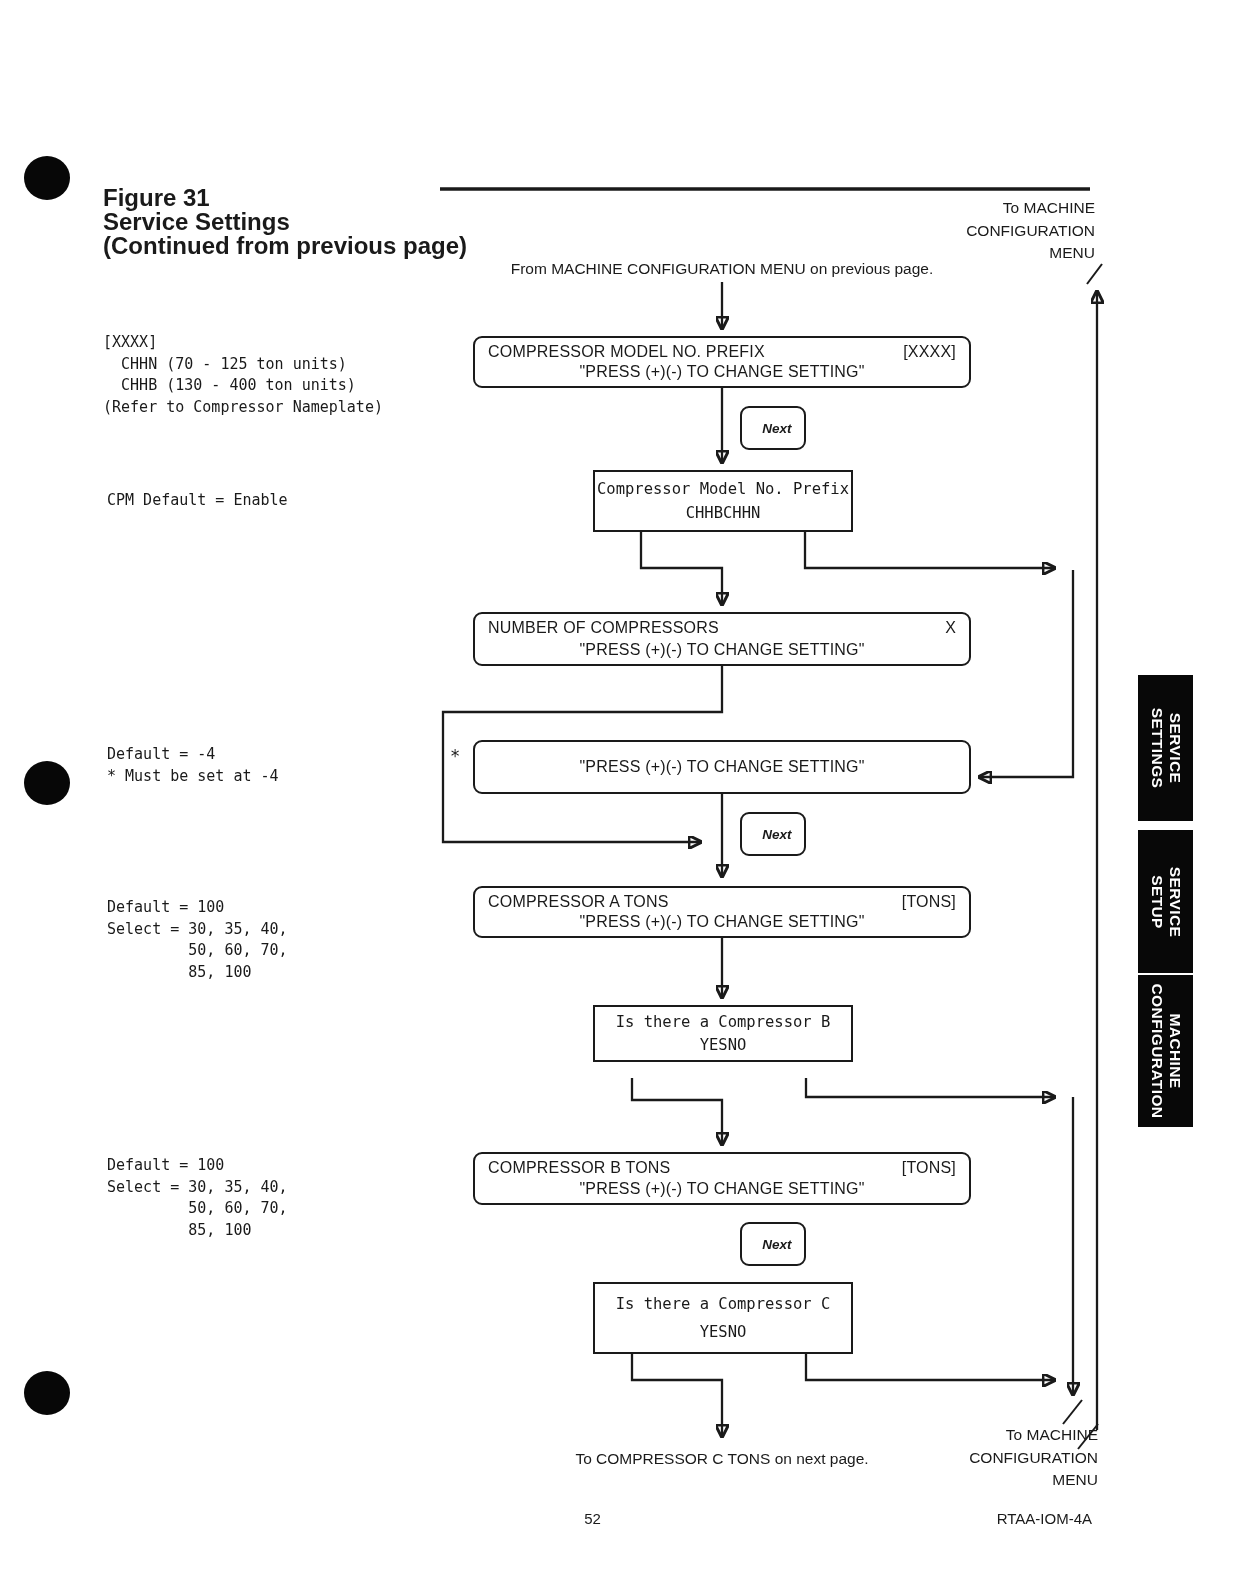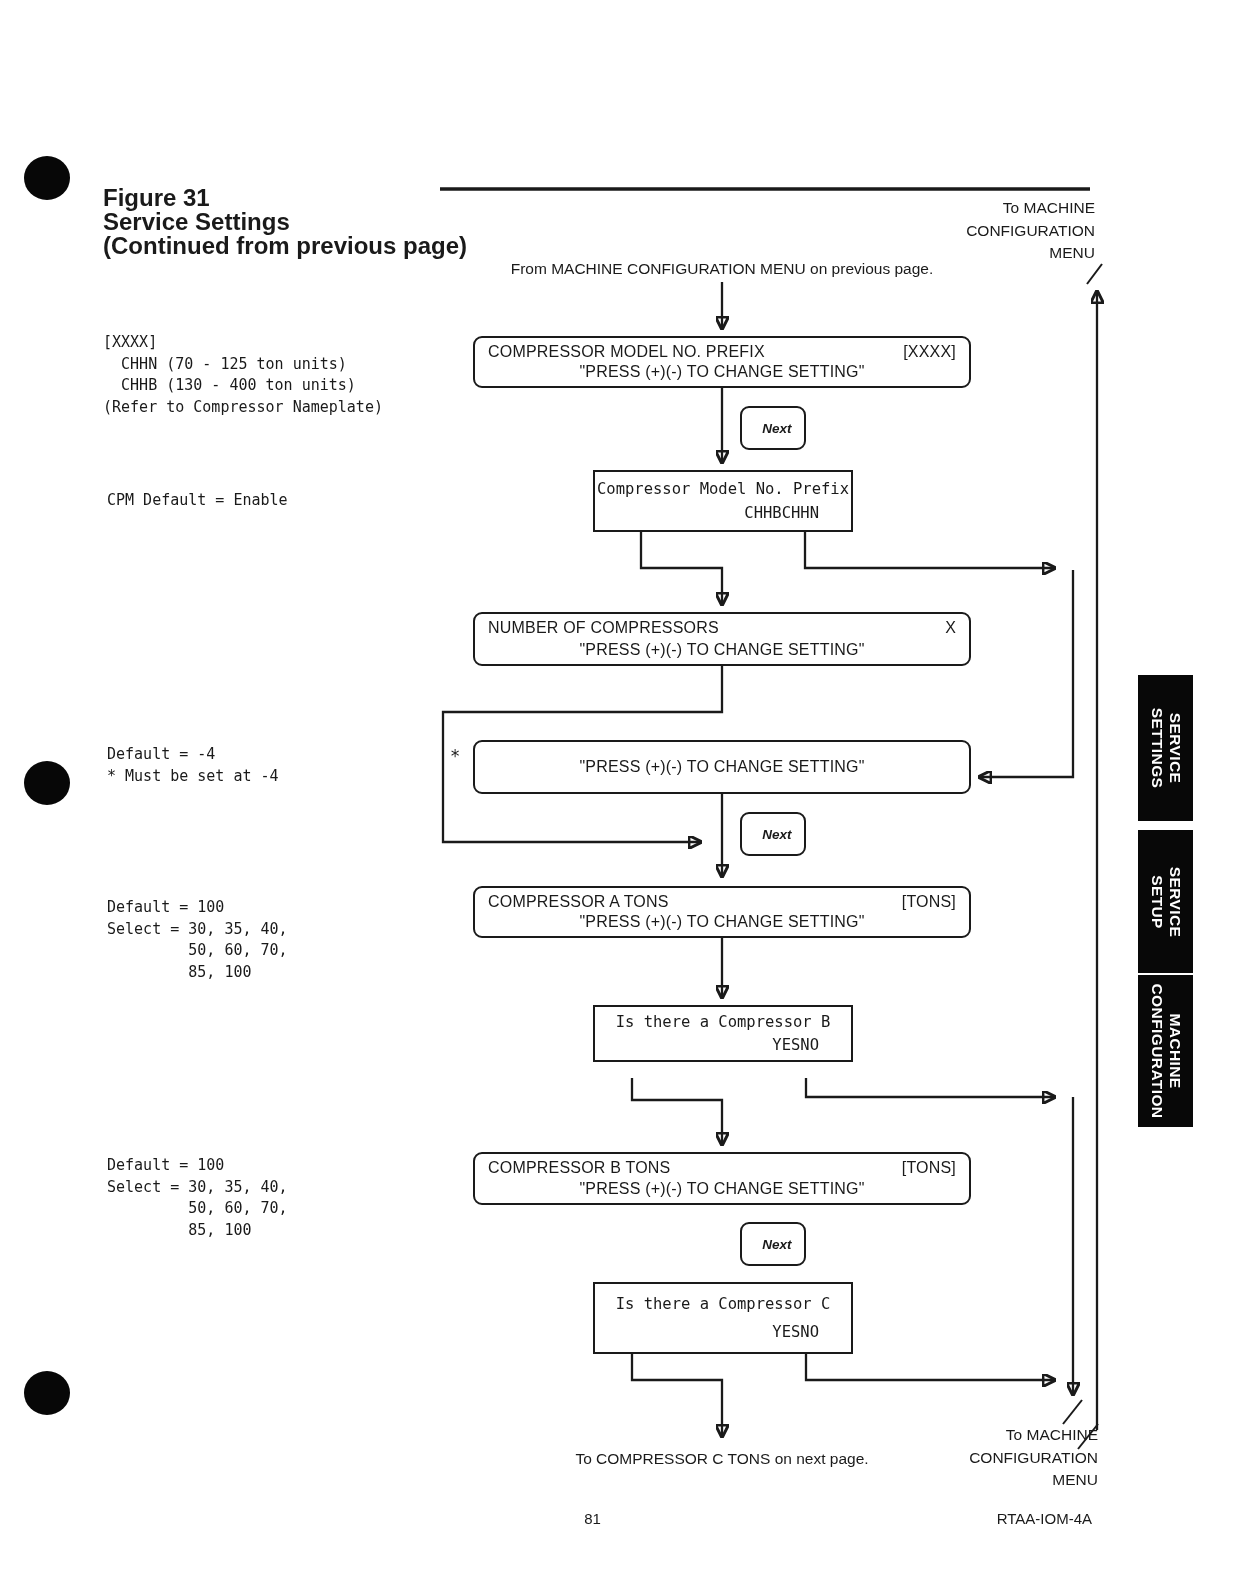--- a/index.html
+++ b/index.html
@@ -45,21 +45,21 @@
   }
   .frow{display:flex;justify-content:space-between;}
   .fsub{text-align:center;}
   .flowbox.small{
     border:2.2px solid #1a1a1a;
     font-family:"DejaVu Sans Mono",monospace;font-size:15.5px;
     display:flex;flex-direction:column;justify-content:space-evenly;
     padding:2px 0;
   }
   .stitle{text-align:center;}
-  .srow{display:flex;justify-content:flex-end;padding:0 32px;}
+  .srow{display:flex;justify-content:center;padding:0 32px;}
 
   .nextbtn{
     position:absolute;width:66px;height:44px;box-sizing:border-box;
     border:2.3px solid #1a1a1a;border-radius:9px;background:#ffffff;
     display:flex;align-items:center;justify-content:center;
     font-weight:bold;font-style:italic;font-size:13.5px;padding-left:8px;
   }
 
   .asterisk{font-size:17px;font-family:"DejaVu Sans Mono",monospace;}
 
@@ -212,16 +212,16 @@
   </div>
   <div class="tab" style="top:830px;height:143px">
     <div class="tab-label">SERVICE
 SETUP</div>
   </div>
   <div class="tab" style="top:975px;height:152px">
     <div class="tab-label">MACHINE
 CONFIGURATION</div>
   </div>
 
-  <div class="abs footer-text center" style="left:570px;top:1510px;width:45px">81</div>
+  <div class="abs footer-text center" style="left:570px;top:1510px;width:45px">52</div>
   <div class="abs footer-text right-align" style="left:950px;top:1510px;width:142px">RTAA-IOM-4A</div>
 
 </div>
 
 </body></html>

